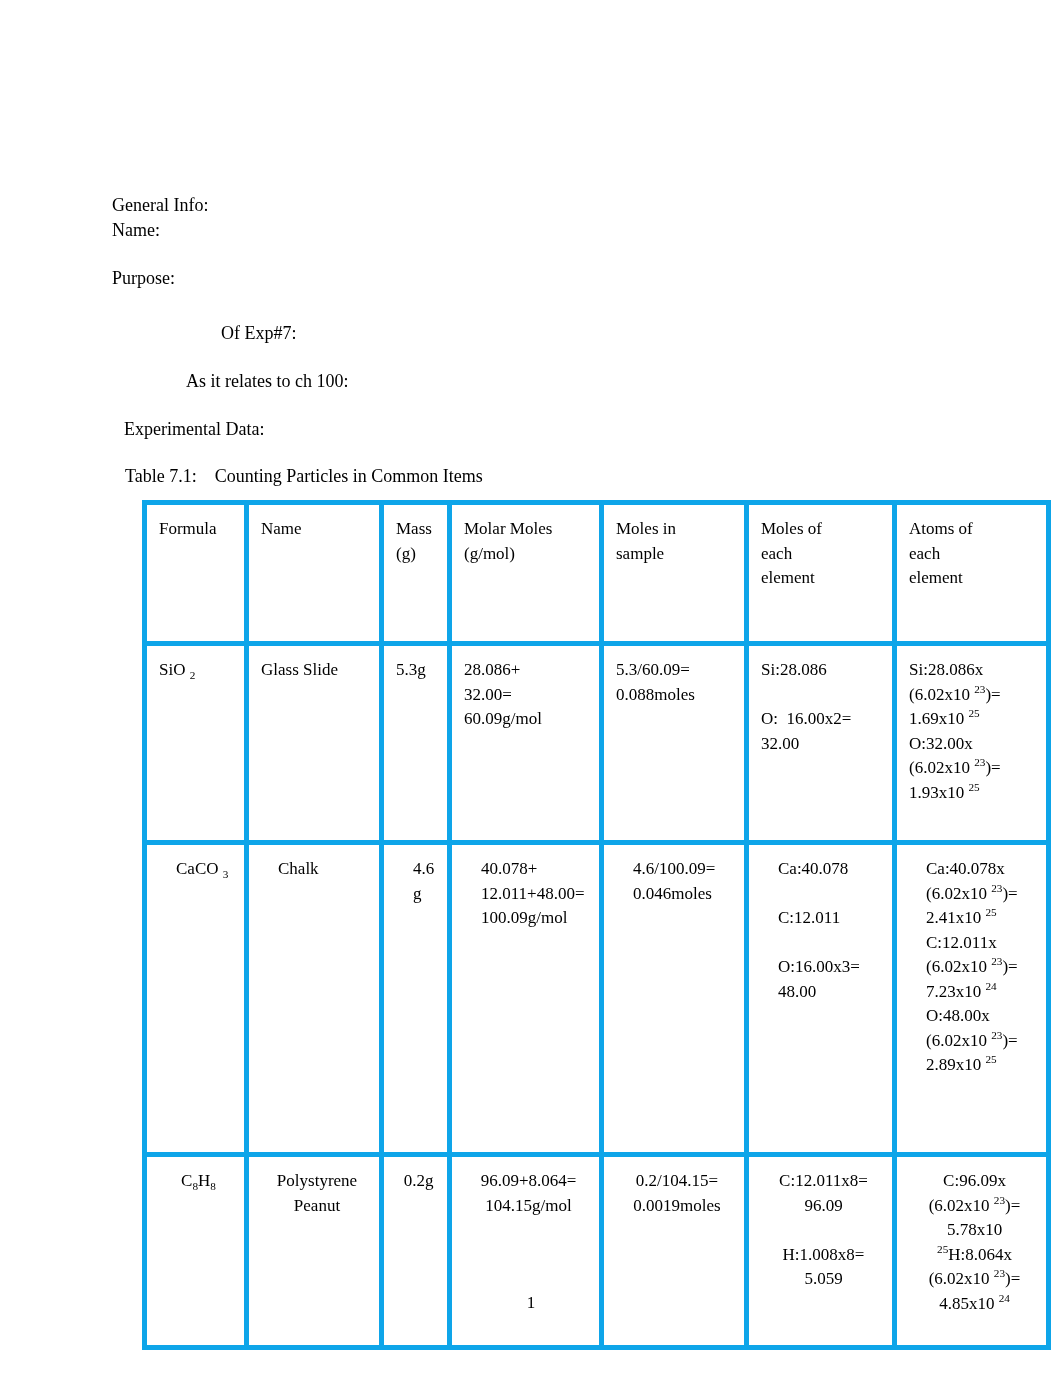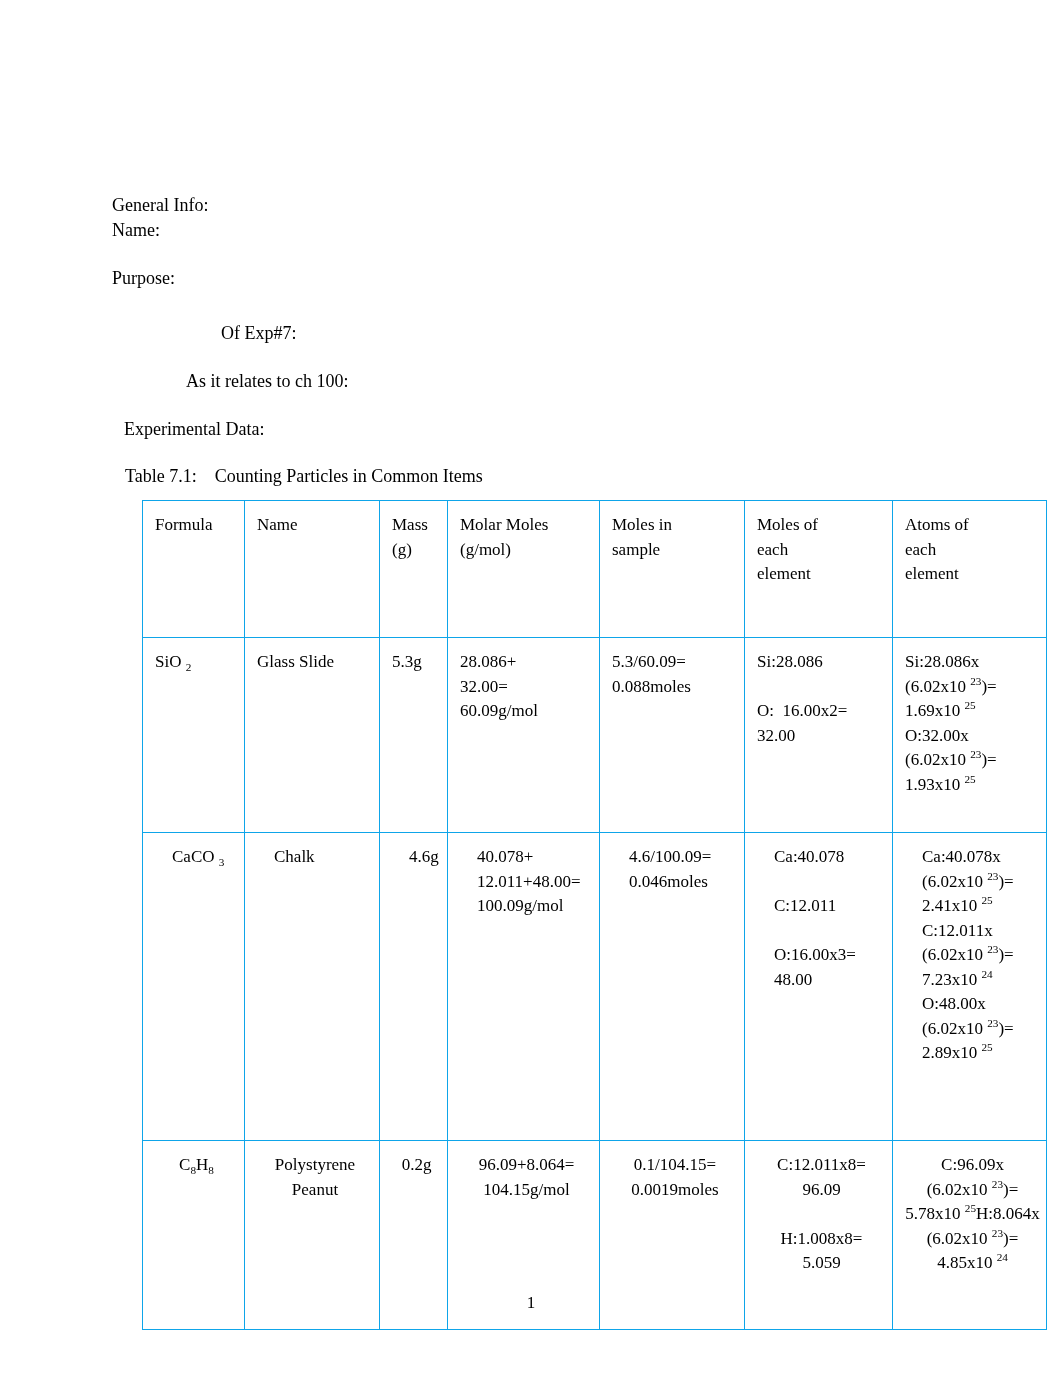--- a/index.html
+++ b/index.html
@@ -62,21 +62,21 @@
   table.data-table {
     position: absolute;
     left: 142px;
     top: 500px;
     width: 904px;
     border-collapse: collapse;
     table-layout: fixed;
     font-size: 17px;
   }
   table.data-table td {
-    border: 1px solid #0ea5e9;
+    border: 5px solid #0ea5e9;
     vertical-align: top;
     padding: 12px 6px 10px 12px;
     line-height: 24.5px;
     font-size: 17px;
     white-space: pre-wrap;
     word-break: break-word;
     margin-left: 16px;
   }
 
   
@@ -201,21 +201,21 @@
 (6.02x10 <sup>23</sup>)=
 2.89x10 <sup>25</sup></td>
         </tr>
         <tr class="row-3">
           <td>C<sub>8</sub>H<sub>8</sub></td>
           <td>Polystyrene
 Peanut</td>
           <td>0.2g</td>
           <td>96.09+8.064=
 104.15g/mol</td>
-          <td>0.1/104.15=
+          <td>0.2/104.15=
 0.0019moles</td>
           <td>C:12.011x8=
 96.09
 
 H:1.008x8=
 5.059</td>
           <td>C:96.09x
 (6.02x10 <sup>23</sup>)=
 5.78x10 <sup>25</sup>H:8.064x
 (6.02x10 <sup>23</sup>)=

